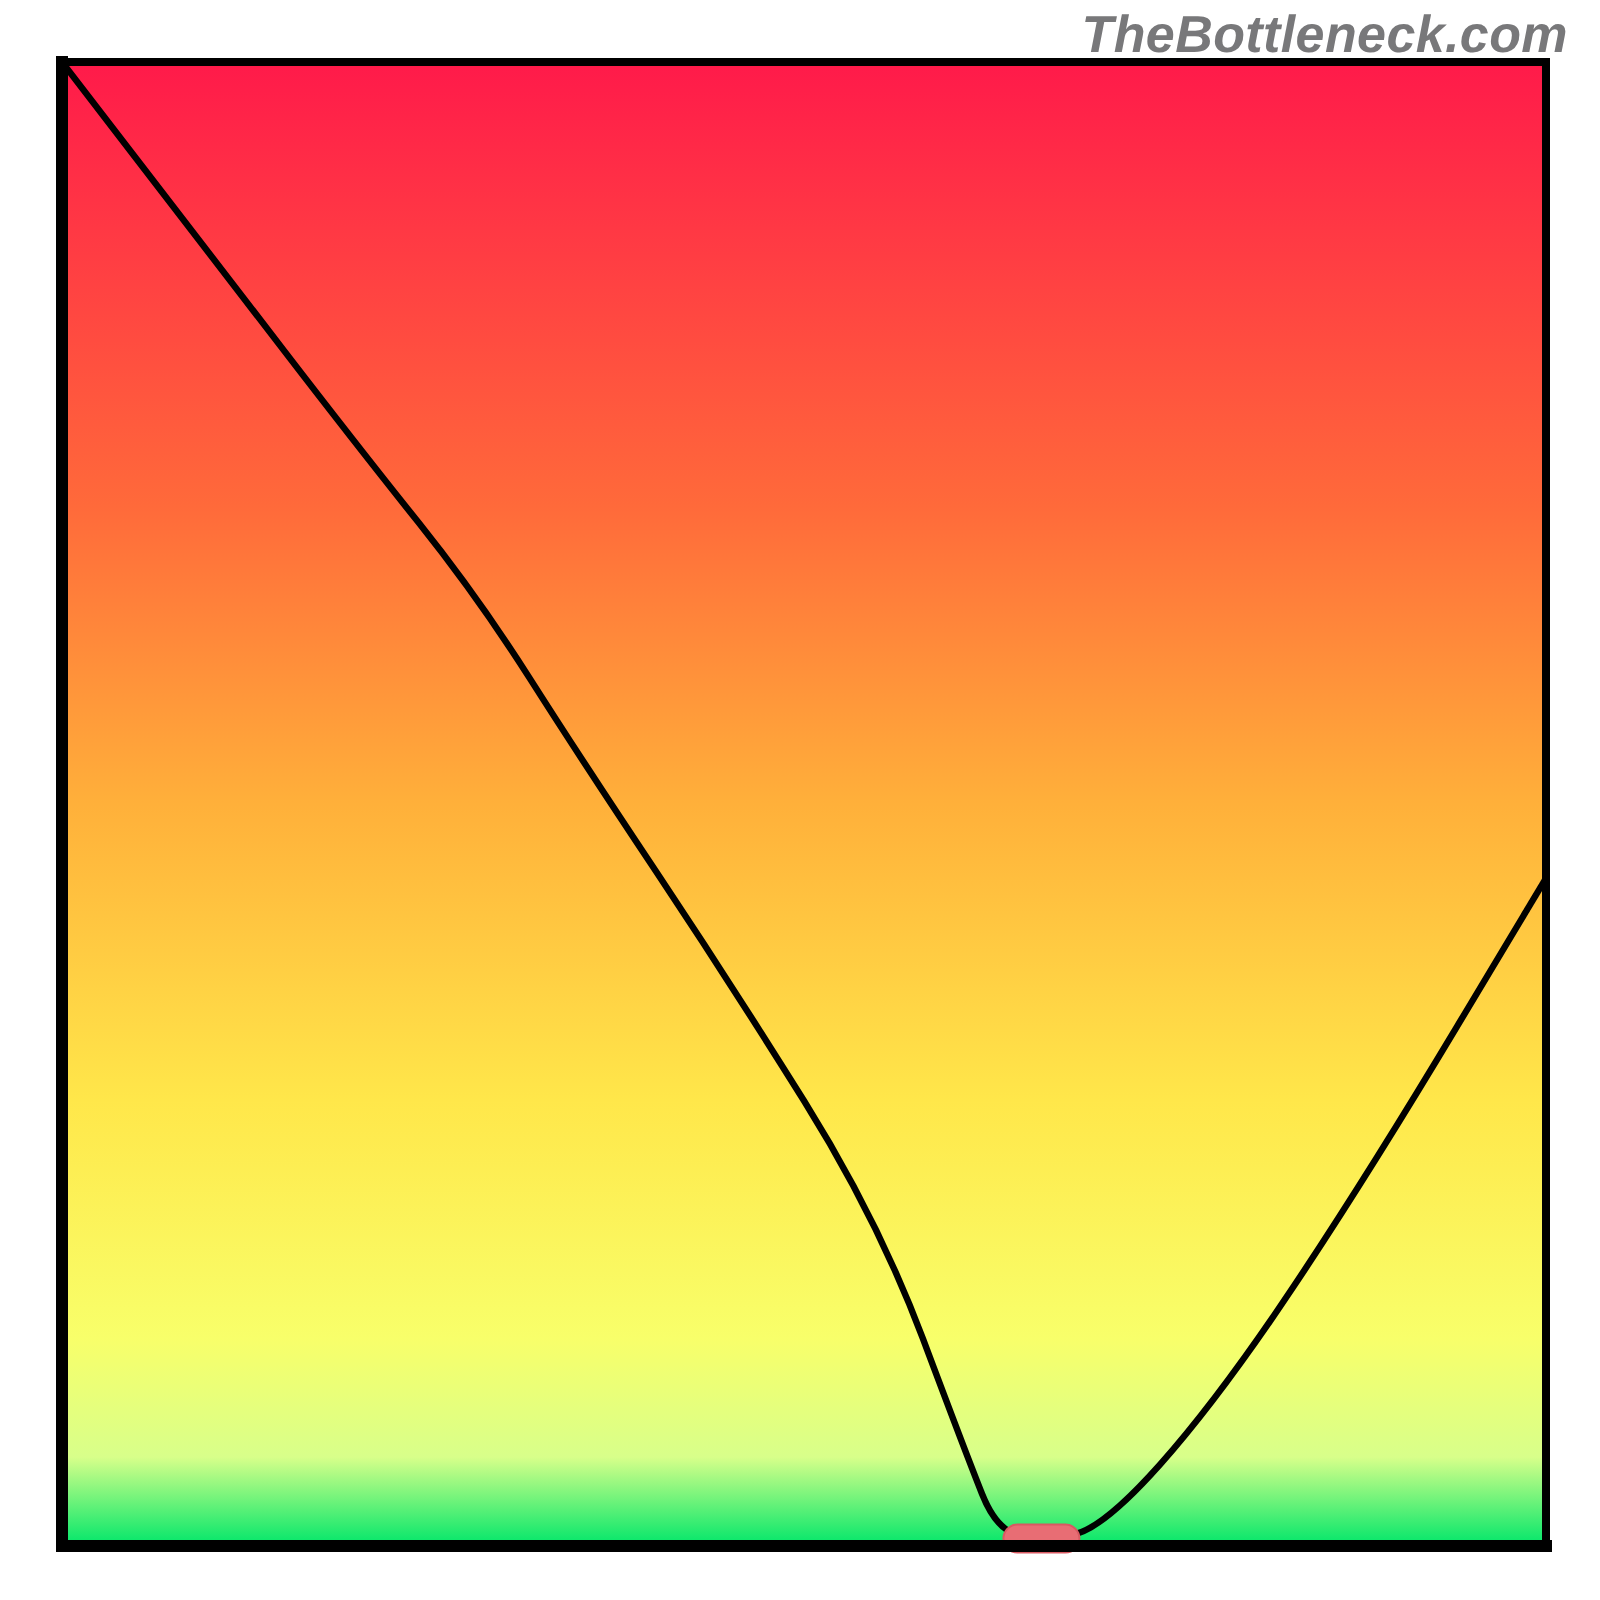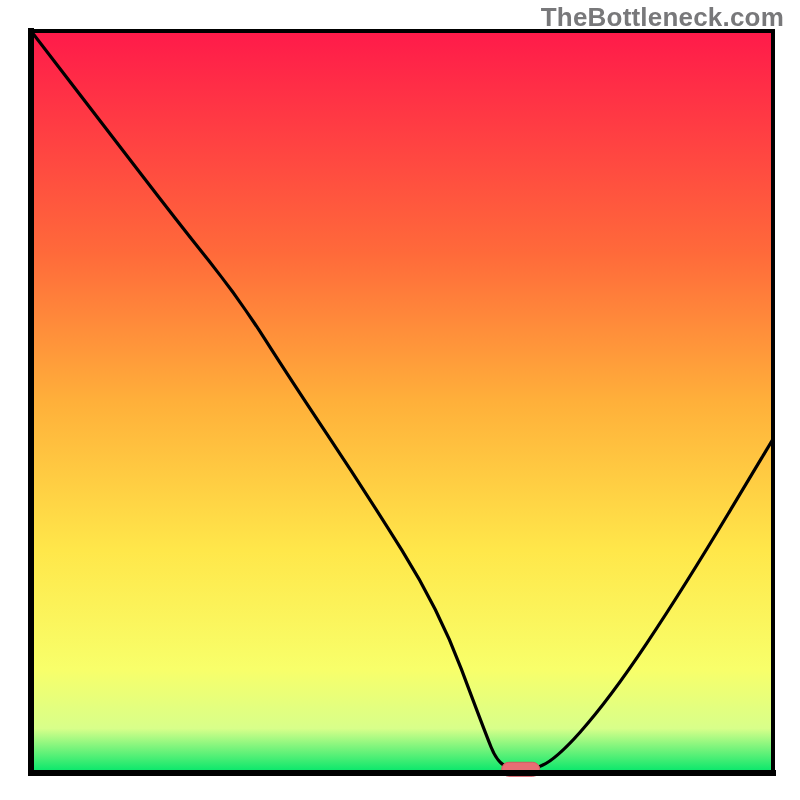--- a/index.html
+++ b/index.html
@@ -7,20 +7,21 @@
     padding: 0;
     width: 800px;
     height: 800px;
     background: #ffffff;
     overflow: hidden;
   }
   .frame {
     position: relative;
     width: 800px;
     height: 660px;
+    font-style: italic;
   }
   .watermark {
     position: absolute;
     top: 2px;
     right: 16px;
     font-family: Arial, Helvetica, sans-serif;
     font-size: 26px;
     font-weight: 600;
     color: #78787a;
     letter-spacing: 0.2px;

